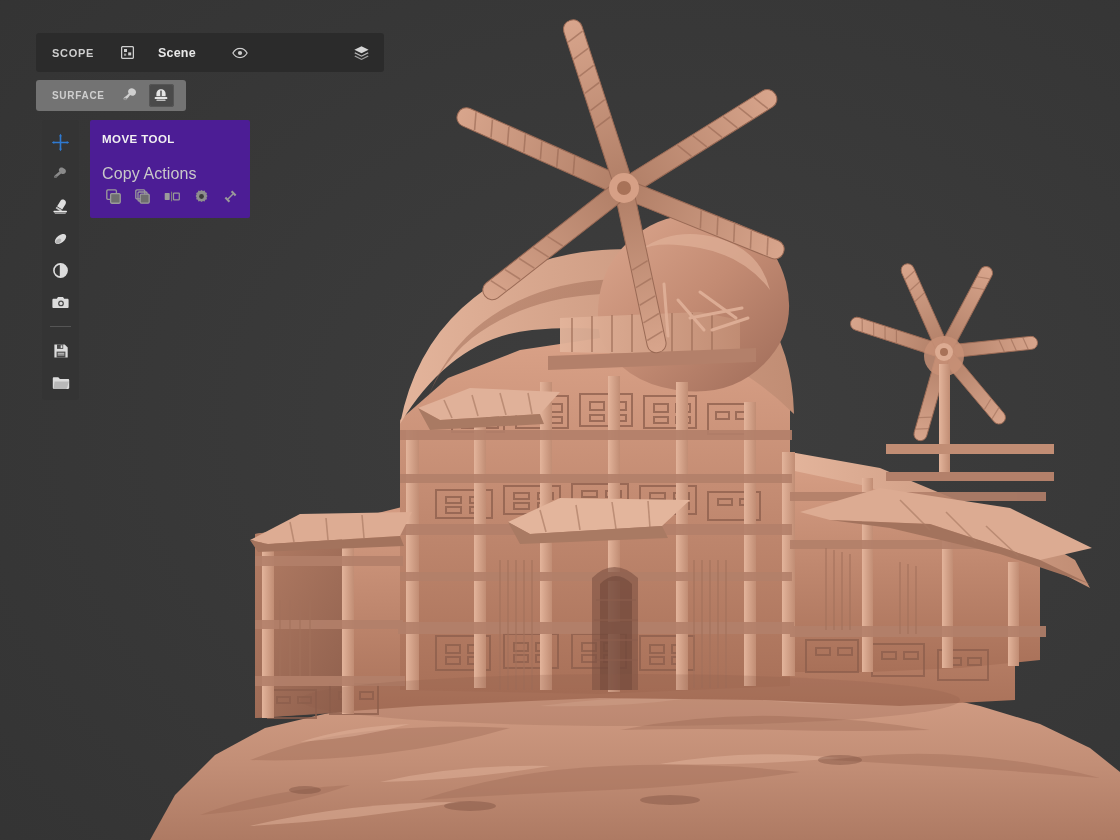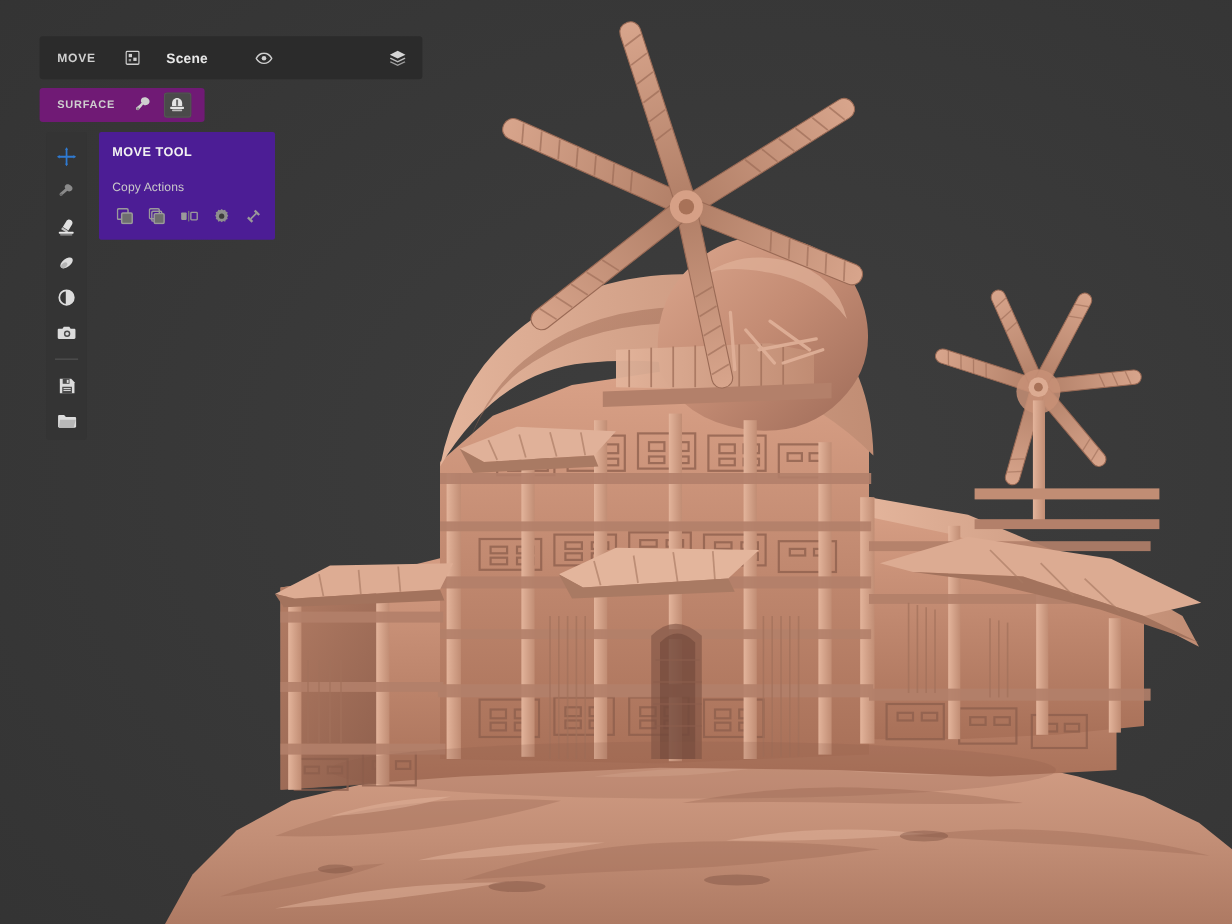--- a/index.html
+++ b/index.html
@@ -37,21 +37,21 @@
   .scope-scene{
     display:flex;align-items:center;gap:24px;margin-left:27px;
   }
   .scope-scene .txt{color:#e8e8e8;font-size:12.5px;font-weight:600;letter-spacing:.2px;}
   .scope-eye{position:absolute;left:196px;top:50%;transform:translateY(-50%);}
   .scope-layers{position:absolute;right:14px;top:50%;transform:translateY(-50%);}
 
   
   .surface-bar{
     position:absolute;left:36px;top:80px;height:31px;
-    background:#701a75;border-radius:3px;
+    background:#737373;border-radius:3px;
     display:flex;align-items:center;padding:0 7px 0 0;
   }
   .surface-label{
     color:#cfcfcf;font-size:10px;letter-spacing:.7px;font-weight:600;
     margin:0 14px 0 16px;
   }
   .sf-btn{
     width:25px;height:23px;border-radius:3px;
     display:flex;align-items:center;justify-content:center;
     margin-right:5px;
@@ -75,21 +75,21 @@
   
   .tool-panel{
     position:absolute;left:90px;top:120px;width:160px;height:98px;
     background:#4c1d95;border-radius:2px;
   }
   .tool-title{
     color:#f2f2f2;font-size:11.5px;font-weight:700;letter-spacing:.45px;
     position:absolute;left:12px;top:13px;
   }
   .tool-sub{
-    color:#c9c9c9;font-size:11px;letter-spacing:.1px;
+    color:#c9c9c9;font-size:16px;letter-spacing:.1px;
     position:absolute;left:12px;top:45px;
   }
   .action-row{
     position:absolute;left:9px;top:63px;width:146px;height:26px;
     display:flex;align-items:center;
   }
   .act-btn{
     width:30px;height:24px;display:flex;align-items:center;justify-content:center;
     border-radius:2px;
   }
@@ -541,21 +541,21 @@
         <rect x="-58" y="120" width="168" height="9" fill="#b3806a"></rect>
       </g>
 
       <ellipse cx="630" cy="700" rx="330" ry="26" fill="#8c5c4a" opacity="0.22"></ellipse>
     </svg>
   </div>
 
   <div class="ui-layer">
 
     <div class="scope-bar">
-      <span class="scope-label">MOVE</span>
+      <span class="scope-label">SCOPE</span>
 
       <div class="scope-scene">
         <span>
           <svg width="13" height="13" viewBox="0 0 13 13">
             <rect x="0.6" y="0.6" width="11.8" height="11.8" rx="1.2" fill="none" stroke="#cfcfcf" stroke-width="1.3"></rect>
             <rect x="3" y="3" width="3" height="3" fill="#cfcfcf"></rect>
             <rect x="7.2" y="6.4" width="3" height="3" fill="#cfcfcf"></rect>
             <rect x="3" y="7.6" width="2.2" height="2.2" fill="#9a9a9a"></rect>
           </svg>
         </span>

